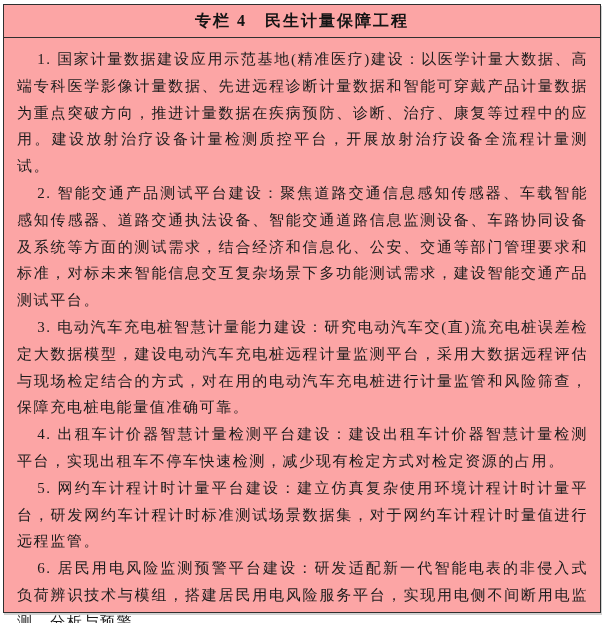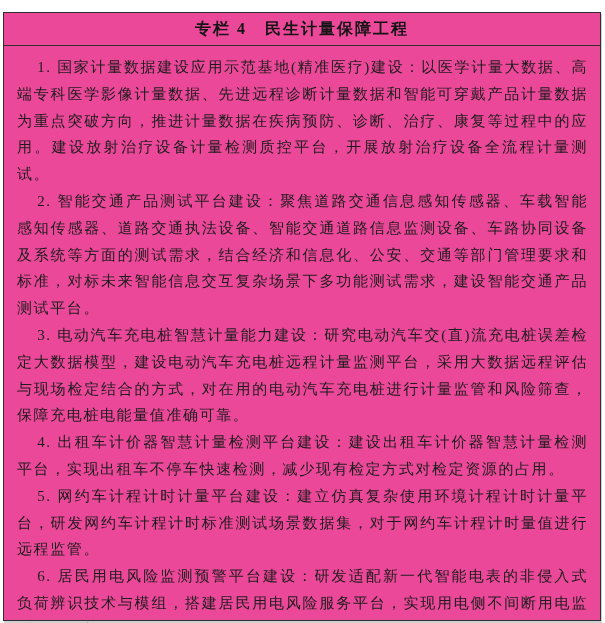--- a/index.html
+++ b/index.html
@@ -15,23 +15,22 @@
     -webkit-font-smoothing: antialiased;
   }
   .panel {
     position: absolute;
     left: 3px;
     top: 4px;
     width: 598px;
     height: 609px;
     box-sizing: border-box;
     border: 1px solid #2f2f2f;
-    background: #ec4899;
+    background: #fca5a5;
     box-shadow: 1px 2px 0 rgba(0,0,0,0.18);
-    margin-top: 8px;
   }
   .panel-title {
     height: 33px;
     box-sizing: border-box;
     border-bottom: 1px solid #2f2f2f;
     display: flex;
     align-items: center;
     justify-content: center;
     font-weight: 700;
     font-size: 16px;

